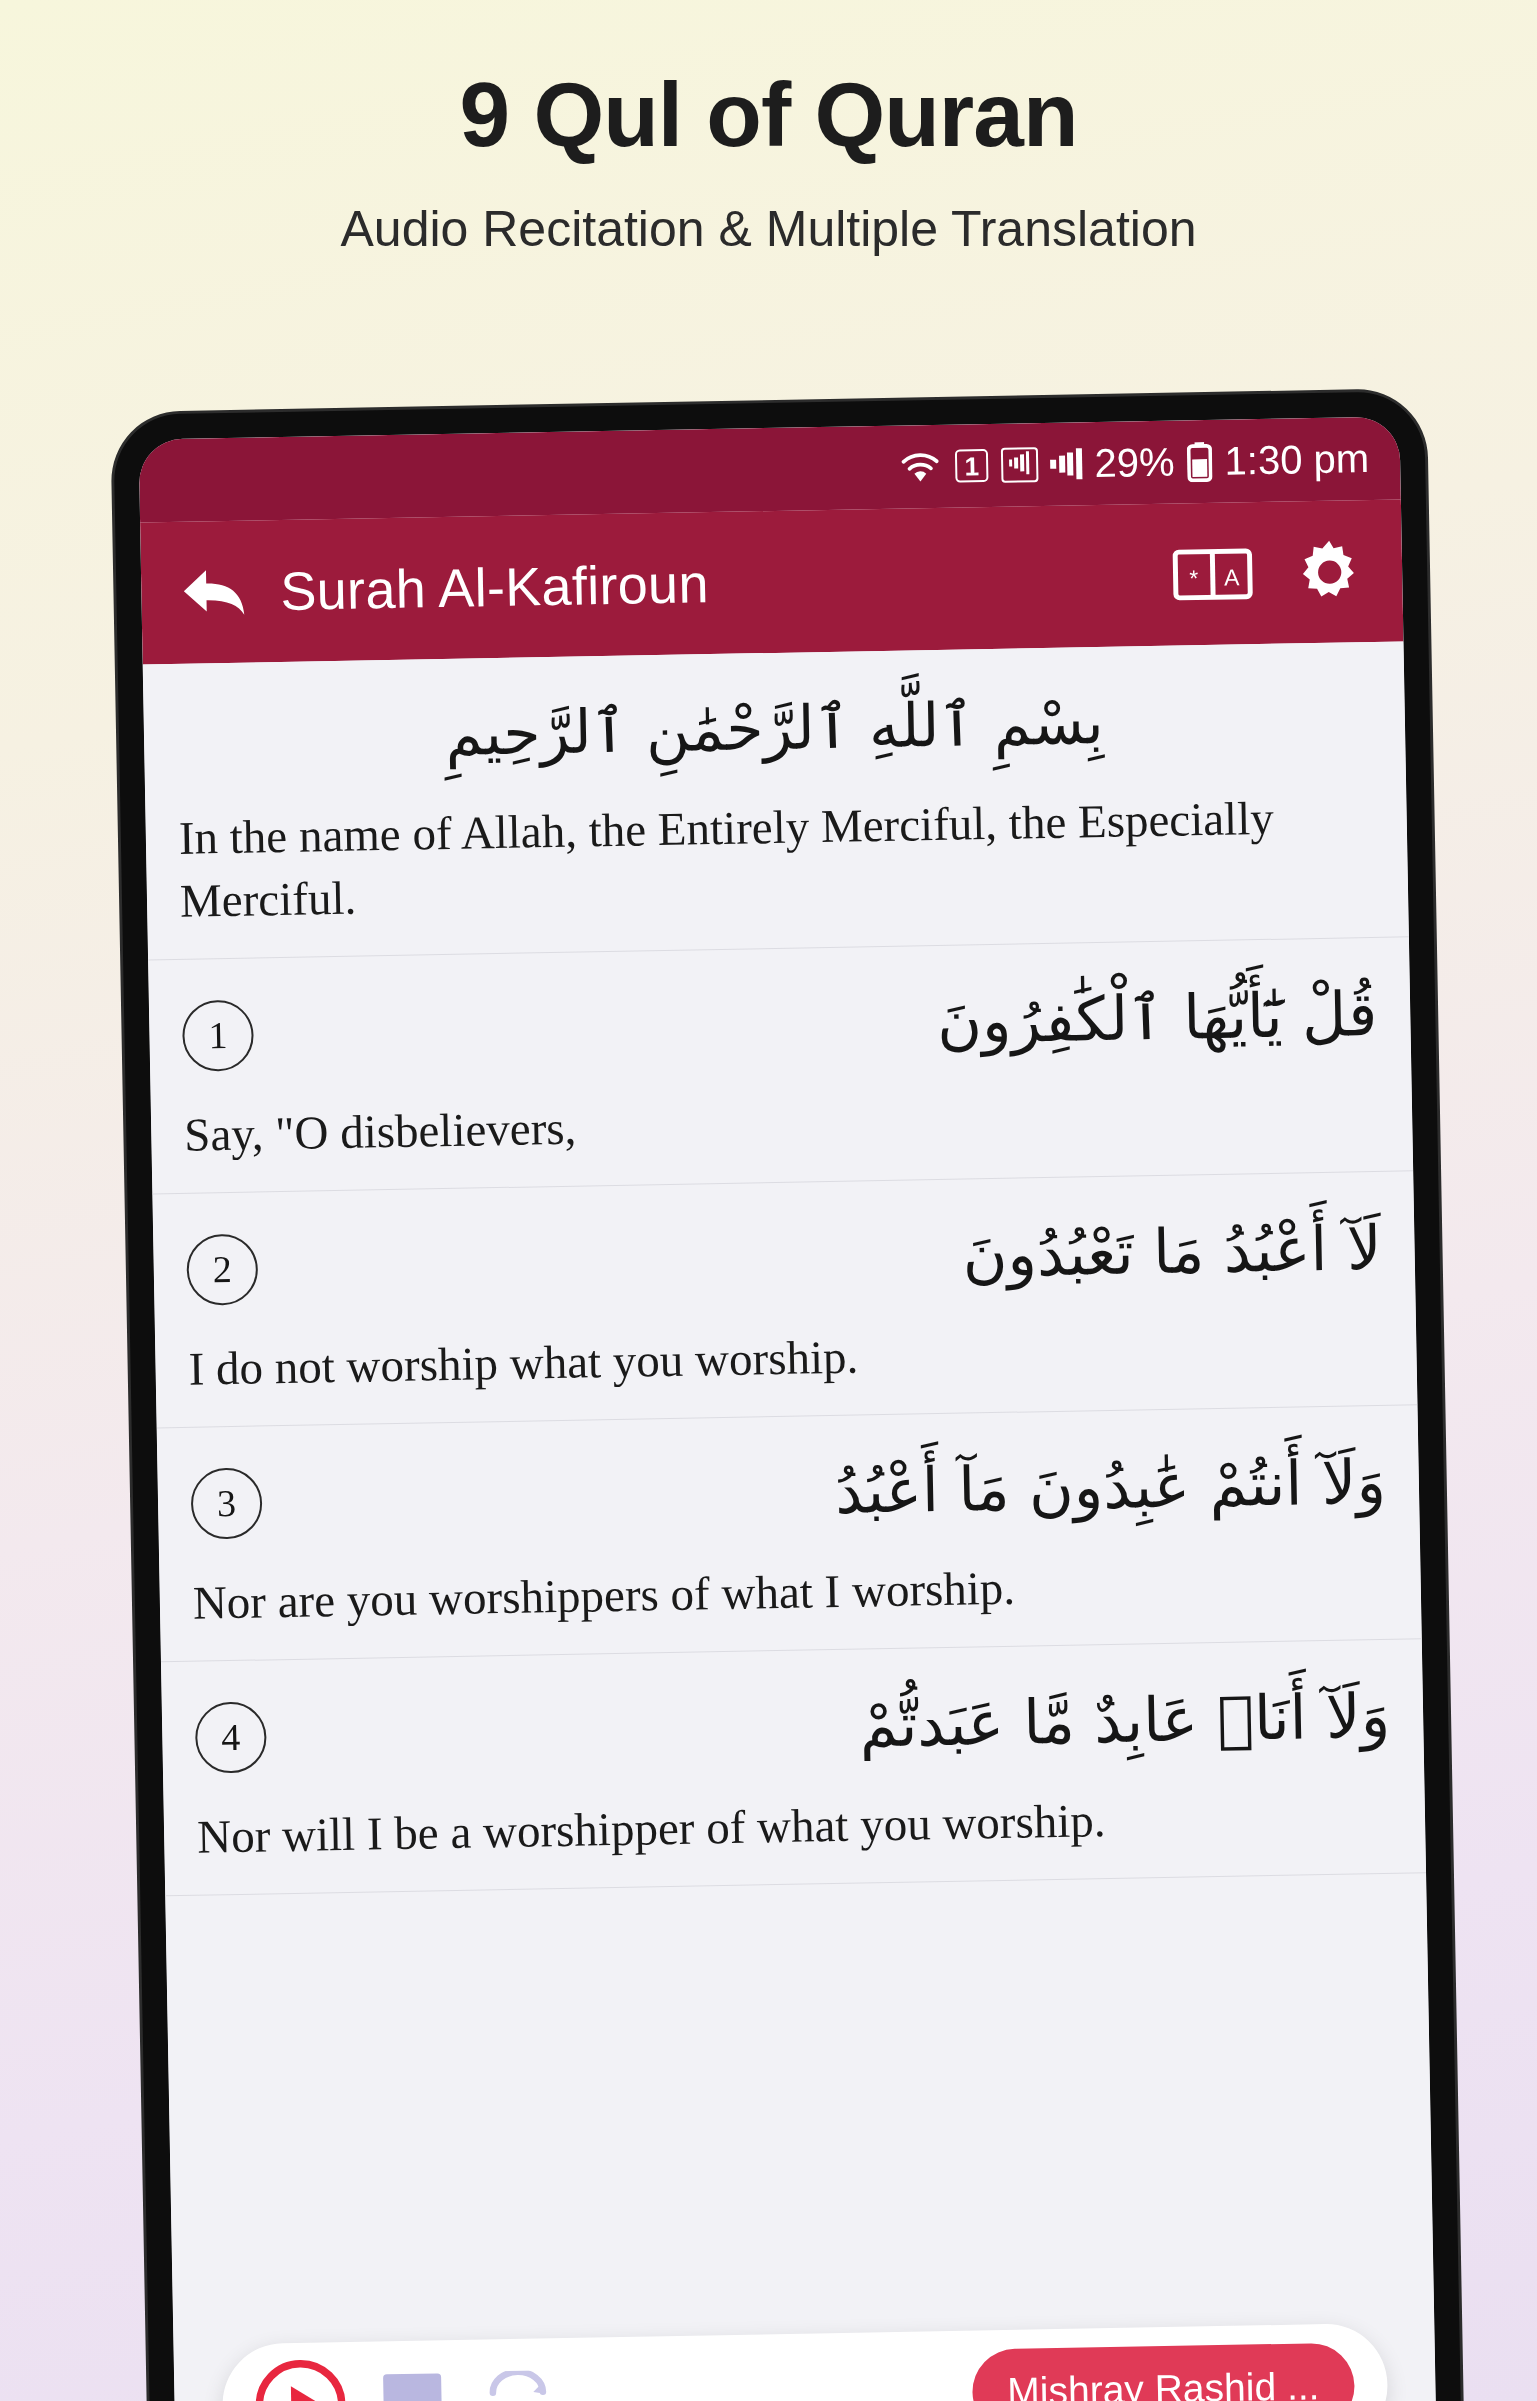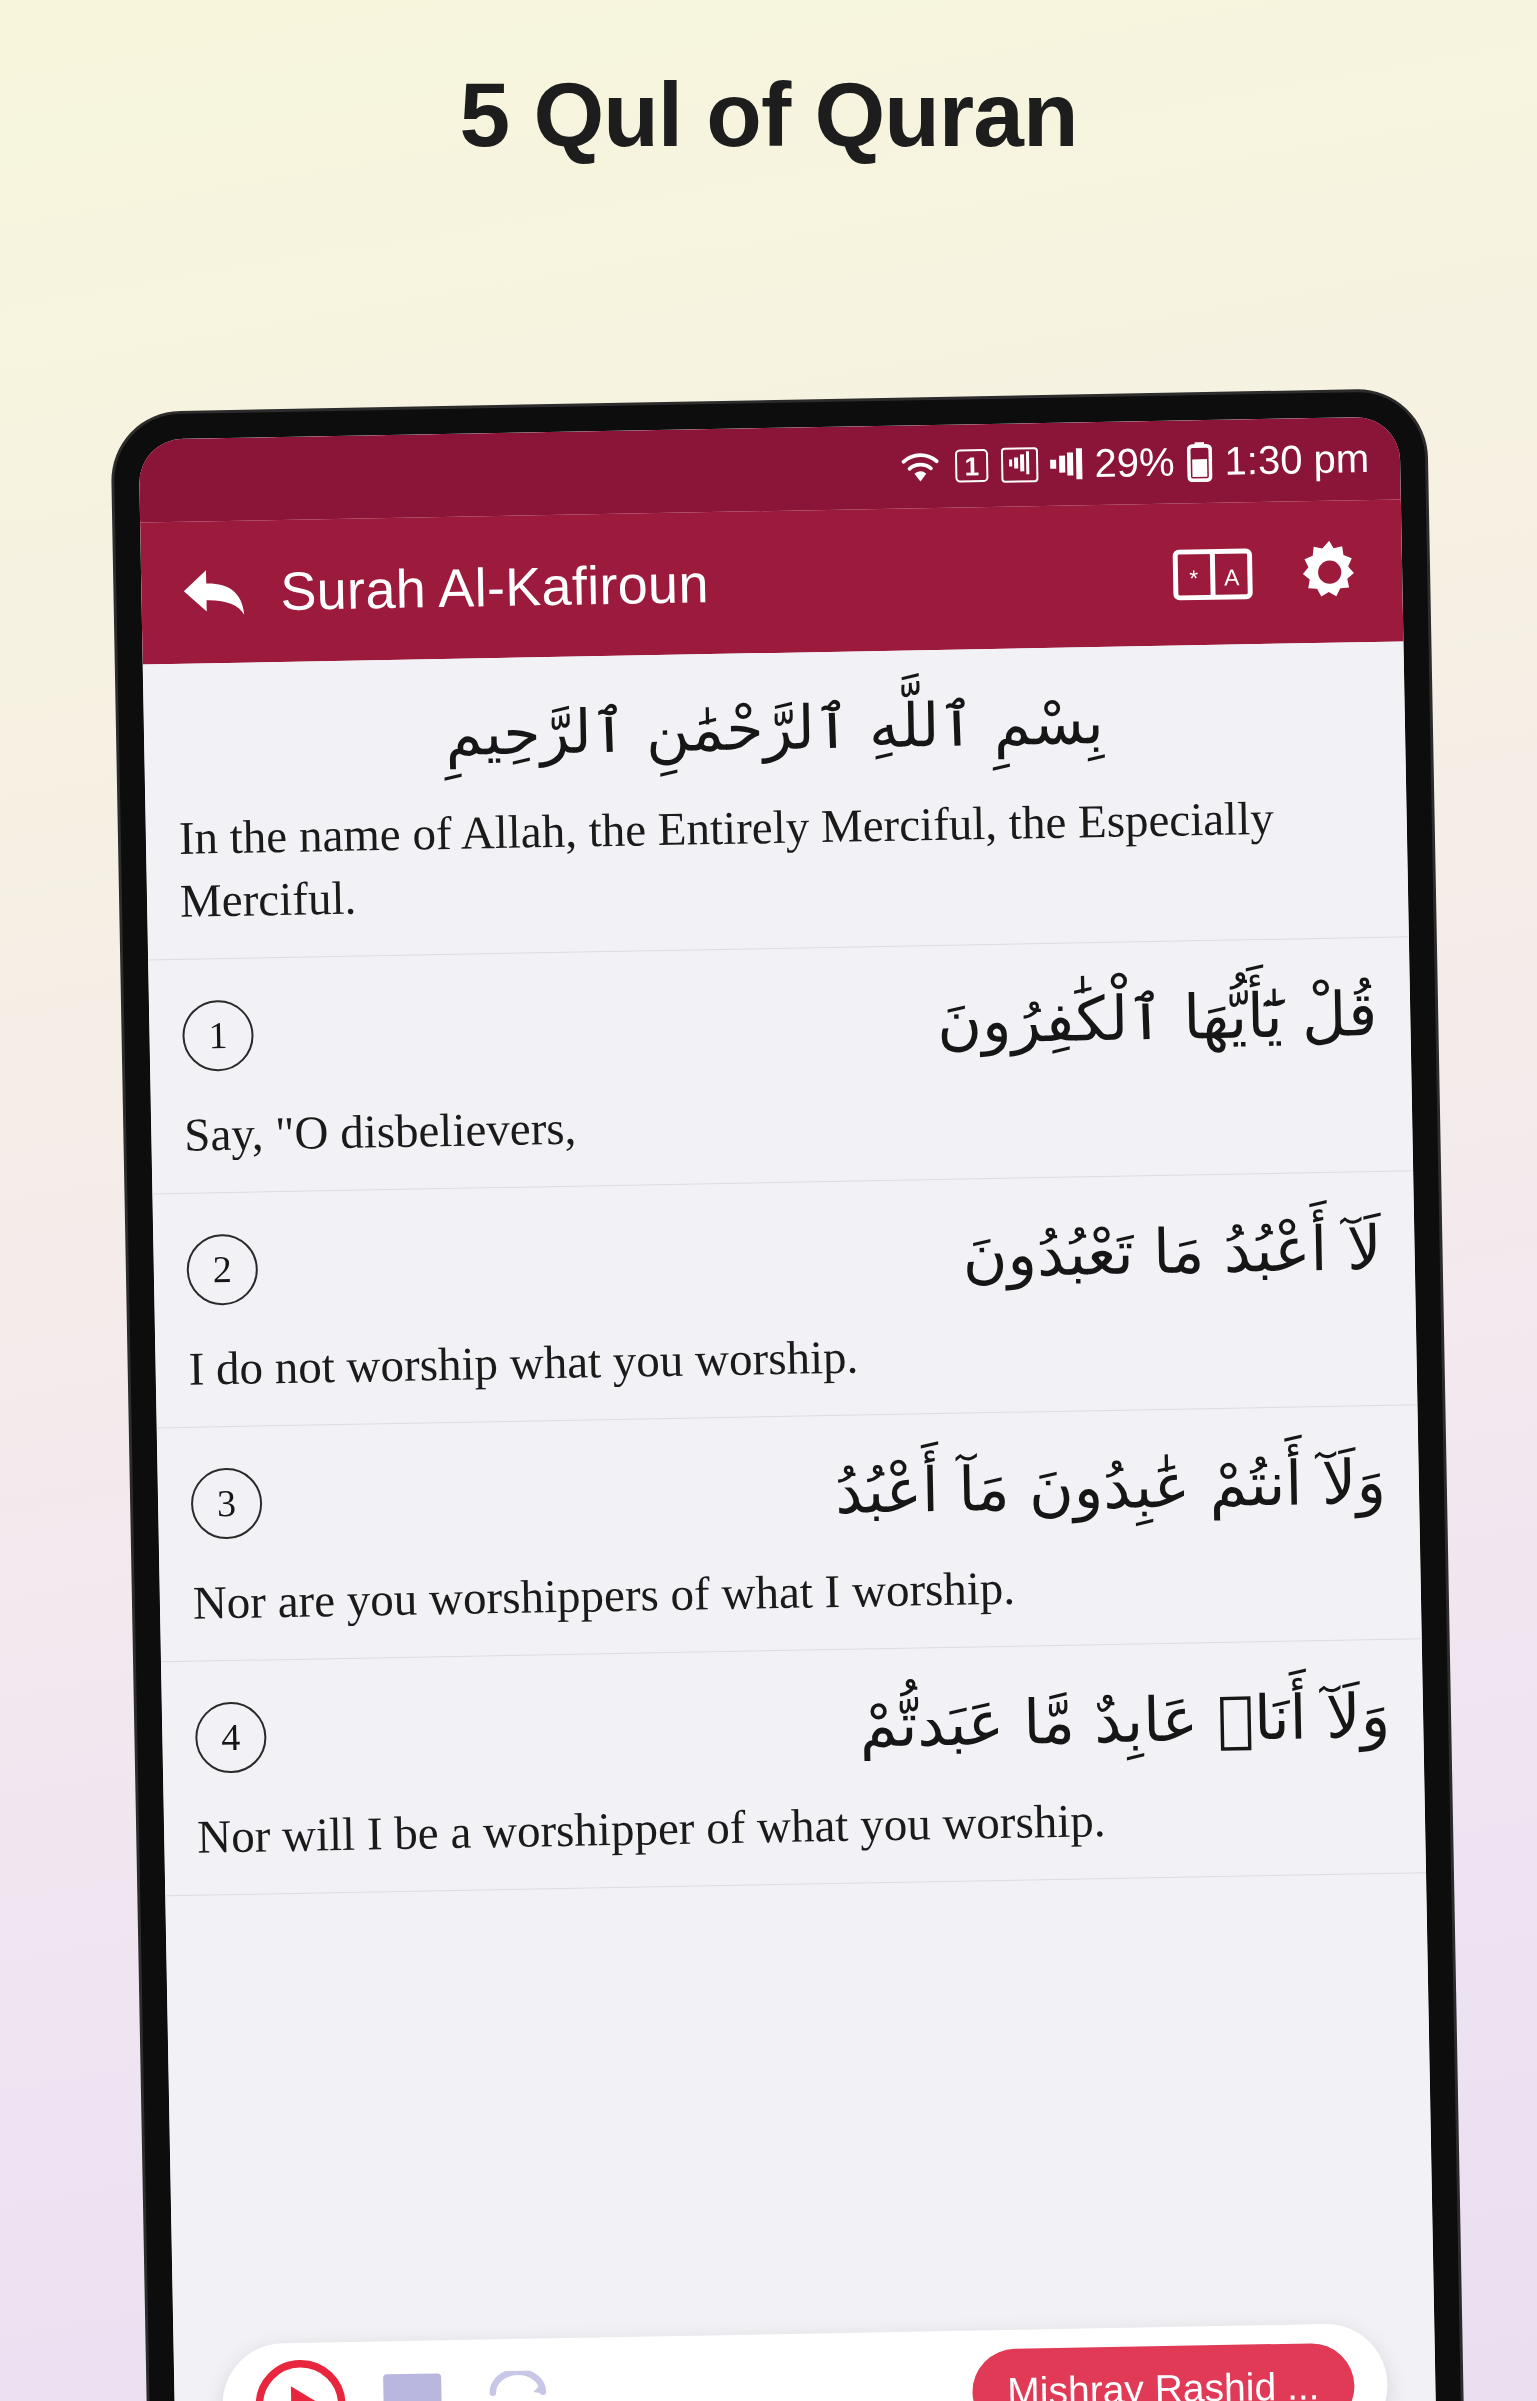--- a/index.html
+++ b/index.html
@@ -184,21 +184,22 @@
     white-space: nowrap;
     max-width: 509px;
     overflow: hidden;
     text-overflow: ellipsis;
   }
 </style>
 </head>
 <body>
 
 <div class="promo-header">
-  <div class="promo-title">5 Qul of Quran</div>
+  <div class="promo-title">9 Qul of Quran</div>
+  <div class="promo-sub">Audio Recitation &amp; Multiple Translation</div>
 </div>
 
 <div class="phone">
   <div class="screen">
 
     <div class="statusbar">
       <span class="si">
         <svg width="46" height="37" viewBox="0 0 24 20">
             <path d="M12 18l3.2-4.2a4.6 4.6 0 0 0-6.4 0L12 18z" fill="#fff"></path>
             <path d="M3 7.2a13.4 13.4 0 0 1 18 0" stroke="#fff" stroke-width="2" fill="none" stroke-linecap="round"></path>

